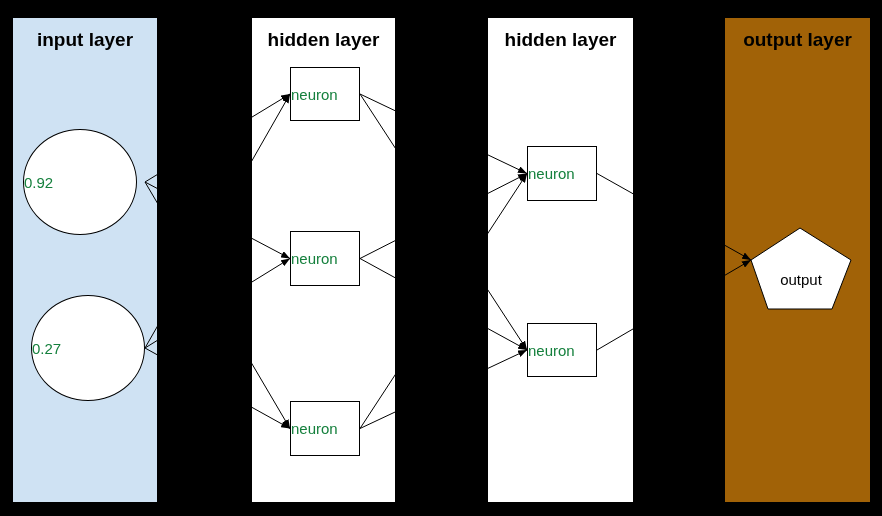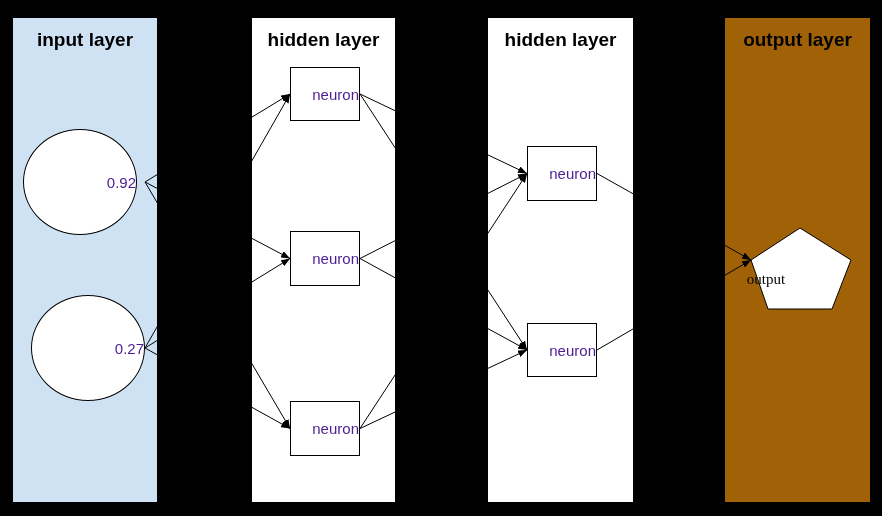--- a/index.html
+++ b/index.html
@@ -8,22 +8,22 @@
     font-family:"Liberation Sans",sans-serif;overflow:hidden;margin-top:8px;
   }
   .panel{position:absolute;z-index:1;}
   .panel-title{
     position:absolute;top:12px;left:0;right:0;text-align:center;
     font-weight:bold;font-size:19px;line-height:20px;color:#000;
   }
   #edge-layer{position:absolute;left:0;top:0;z-index:2;pointer-events:none;}
   .node{
     position:absolute;z-index:3;background:#ffffff;border:1px solid #000;
-    box-sizing:border-box;display:flex;align-items:center;justify-content:flex-end;
-    font-size:15px;color:#4c1d95;
+    box-sizing:border-box;display:flex;align-items:center;justify-content:flex-start;
+    font-size:15px;color:#15803d;
   }
   .node.ellipse{border-radius:50%;}
   .pentagon-label{
     position:absolute;z-index:4;display:flex;align-items:center;justify-content:center;
     font-size:15px;color:#000;pointer-events:none;
   }
 </style>
 </head>
 <body>
 
@@ -80,15 +80,15 @@
   <div class="node" style="left: 290px; top: 393px; width: 70px; height: 55px;">
     <span>neuron</span>
   </div>
   <div class="node" style="left: 527px; top: 138px; width: 70px; height: 55px;">
     <span>neuron</span>
   </div>
   <div class="node" style="left: 527px; top: 315px; width: 70px; height: 54px;">
     <span>neuron</span>
   </div>
 
-  <div class="pentagon-label" style="left: 716px; top: 246px; width: 100px; height: 50px; font-family: Liberation Serif, serif;">output</div>
+  <div class="pentagon-label" style="left: 751px; top: 246px; width: 100px; height: 50px;">output</div>
 
 </div>
 
 </body></html>

